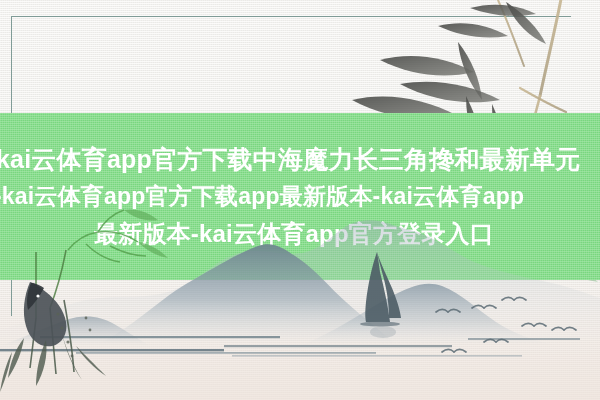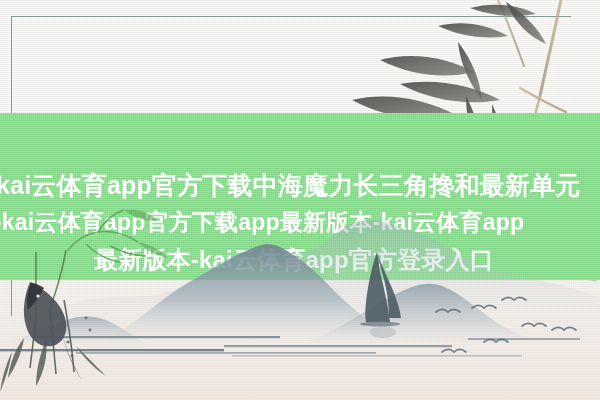--- a/index.html
+++ b/index.html
@@ -30,21 +30,21 @@
 
   
   .band{position:absolute;left:0;top:113px;width:600px;height:167px;
     background:#7ad97f;}
   .band-grain{position:absolute;inset:0;opacity:.35;
     background-image:
       repeating-linear-gradient(0deg,rgba(255,255,255,.55) 0px,rgba(255,255,255,.55) 1px,rgba(120,200,130,.25) 1px,rgba(120,200,130,.25) 2px),
       repeating-linear-gradient(90deg,rgba(255,255,255,.45) 0px,rgba(255,255,255,.45) 1px,rgba(120,200,130,.2) 1px,rgba(120,200,130,.2) 2px);}
 
   
-  .headline{position:absolute;left:0;top:123px;width:600px;height:167px;
+  .headline{position:absolute;left:0;top:97px;width:600px;height:167px;
     color:#ffffff;font-weight:bold;letter-spacing:.2px;
     white-space:nowrap;}
   .line{position:absolute;white-space:nowrap;font-weight:bold;
     color:#ffffff;line-height:1;}
   .l1{left:-4px;top:50px;font-size:25px;}
   .l2{left:-6px;top:88px;font-size:23px;}
   .l3{left:94px;top:125px;font-size:24px;}
 
   
   .ink{position:absolute;inset:0;pointer-events:none;}

